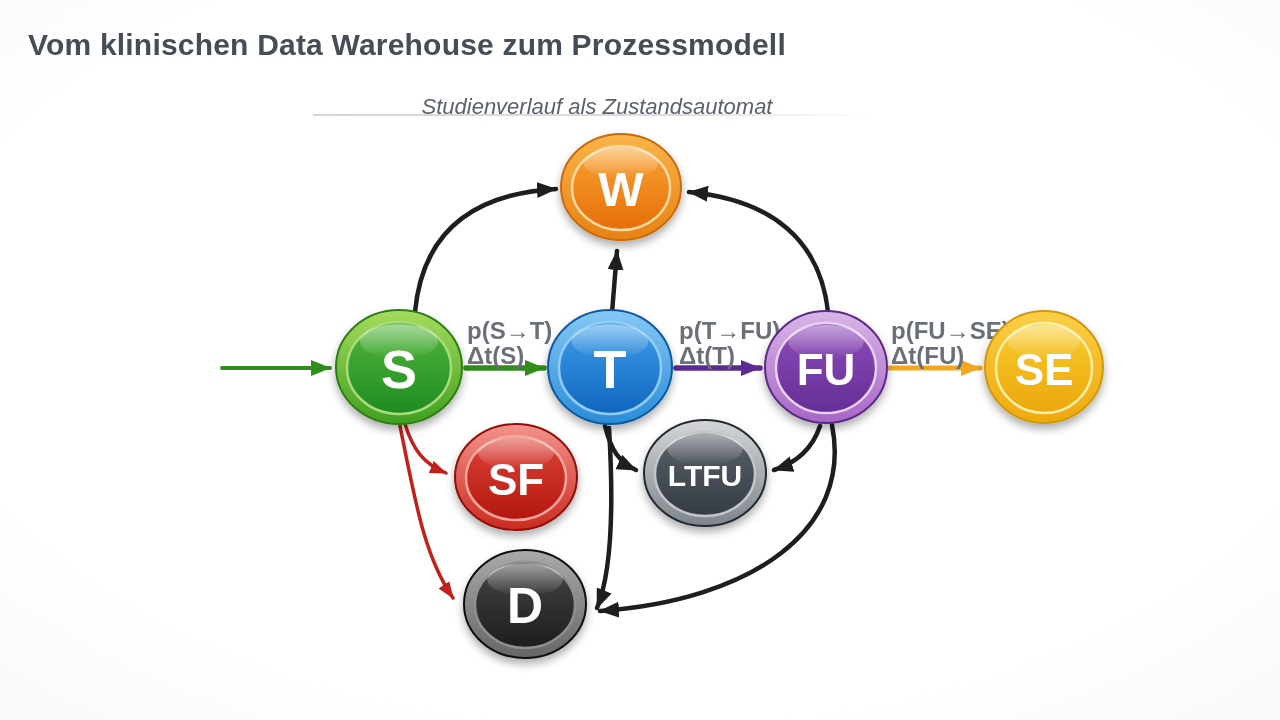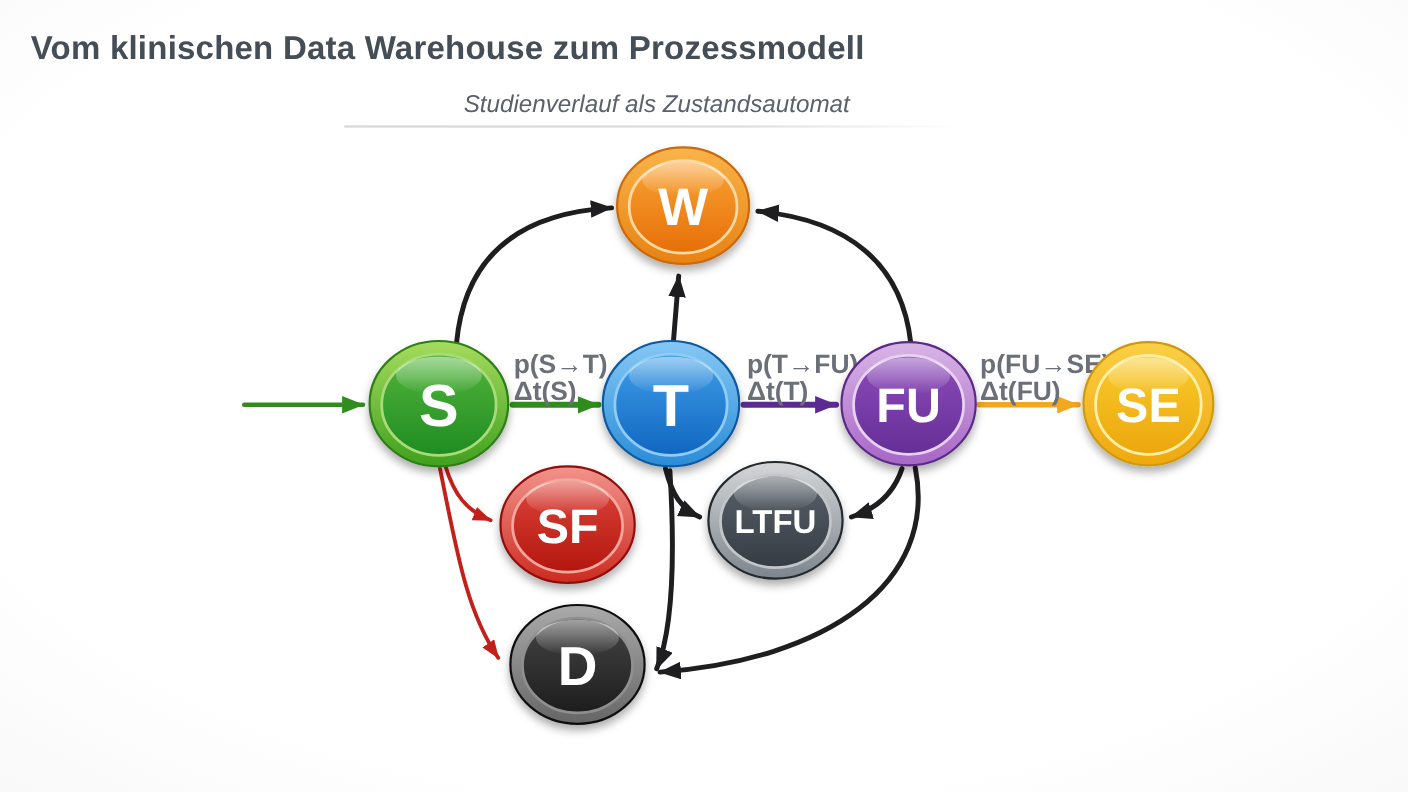--- a/index.html
+++ b/index.html
@@ -4,21 +4,21 @@
 <style>
   html,body{margin:0;padding:0;background:#e9e9ea;}
   .stage{
     position:relative;width:1280px;height:720px;overflow:hidden;
     background:radial-gradient(ellipse 95% 95% at 50% 45%, #ffffff 58%, #f4f4f5 92%, #ededee 100%);
     font-family:"Liberation Sans", sans-serif;
   }
   .title-wrap{position:absolute;left:0;top:28px;width:1240px;margin-left:28px;}
   .title{margin:0;font-size:30px;font-weight:700;color:#454d57;letter-spacing:.2px;}
   .subtitle-wrap{position:absolute;left:0;top:82px;width:1194px;text-align:center;}
-  .subtitle{margin:0;font-style:italic;font-weight:400;font-size:22px;color:#5a616b;}
+  .subtitle{margin:12px;font-style:italic;font-weight:400;font-size:22px;color:#5a616b;}
   .divider{position:absolute;left:313px;top:114px;width:560px;height:2px;
     background:linear-gradient(to right,#d6d6d8 0%,#dedee0 65%,rgba(222,222,224,0) 100%);}
   svg{position:absolute;left:0;top:0;}
   .edge{fill:none;stroke-linecap:round;stroke-linejoin:round;}
   .edge-black{stroke:var(--edge-black);stroke-width:4.5px;}
   .edge-green{stroke:var(--edge-green);stroke-width:4px;}
   .edge-green.thick{stroke-width:5.5px;}
   .edge-purple{stroke:var(--edge-purple);stroke-width:5.5px;}
   .edge-gold{stroke:var(--edge-gold);stroke-width:5px;}
   .edge-red{stroke:var(--edge-red);stroke-width:3.5px;}

